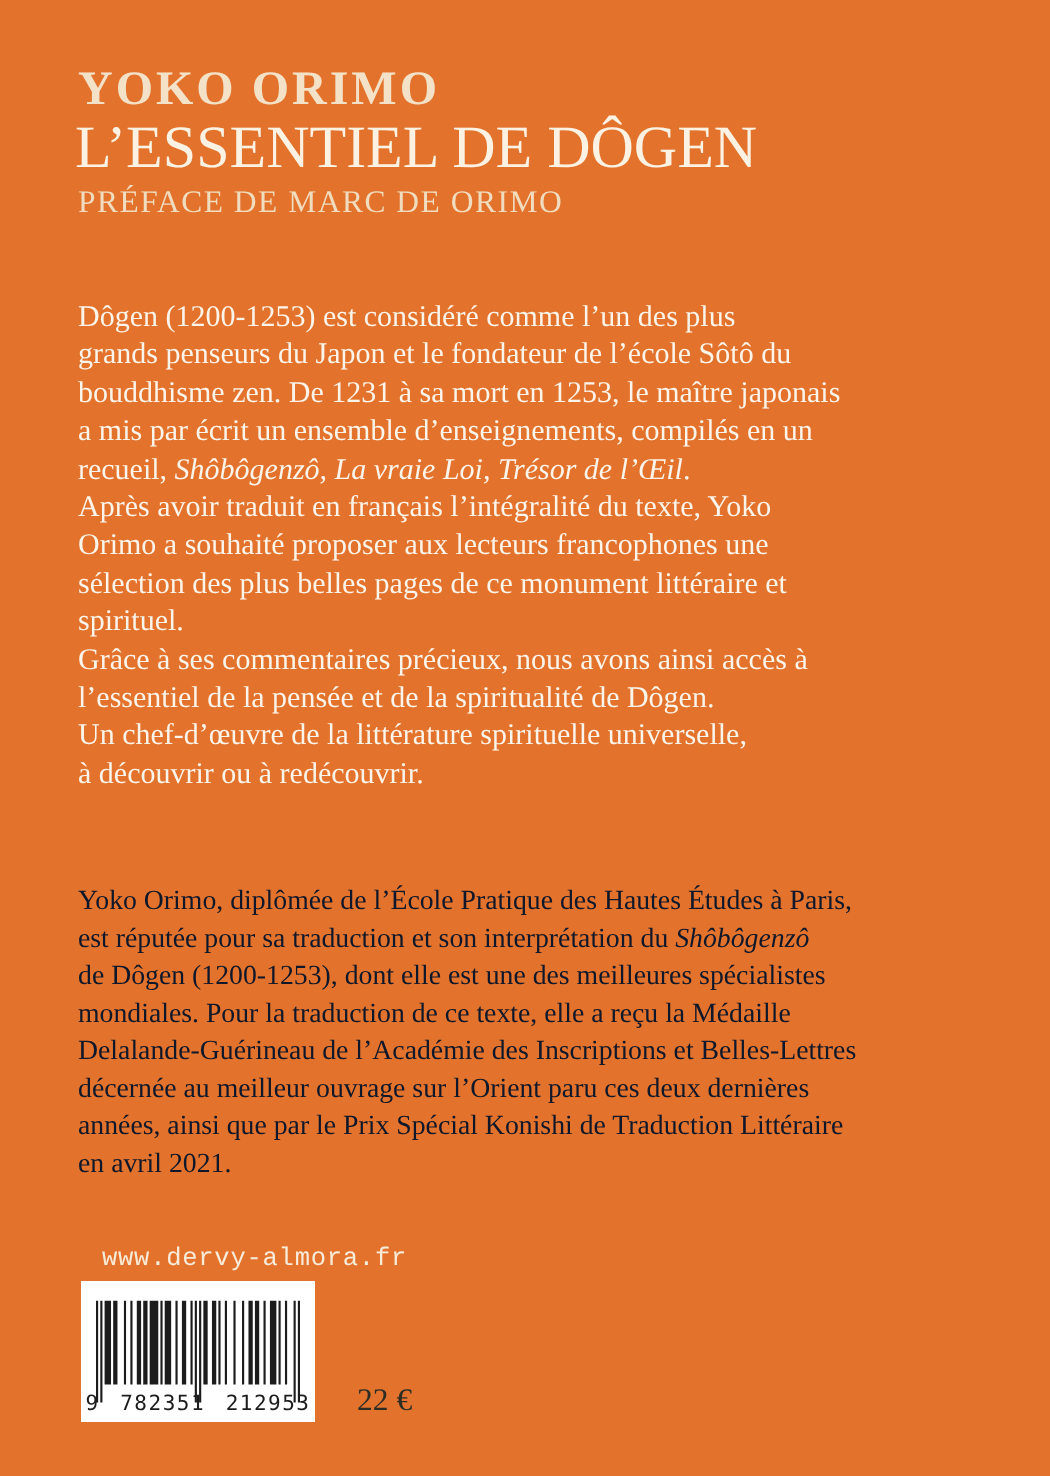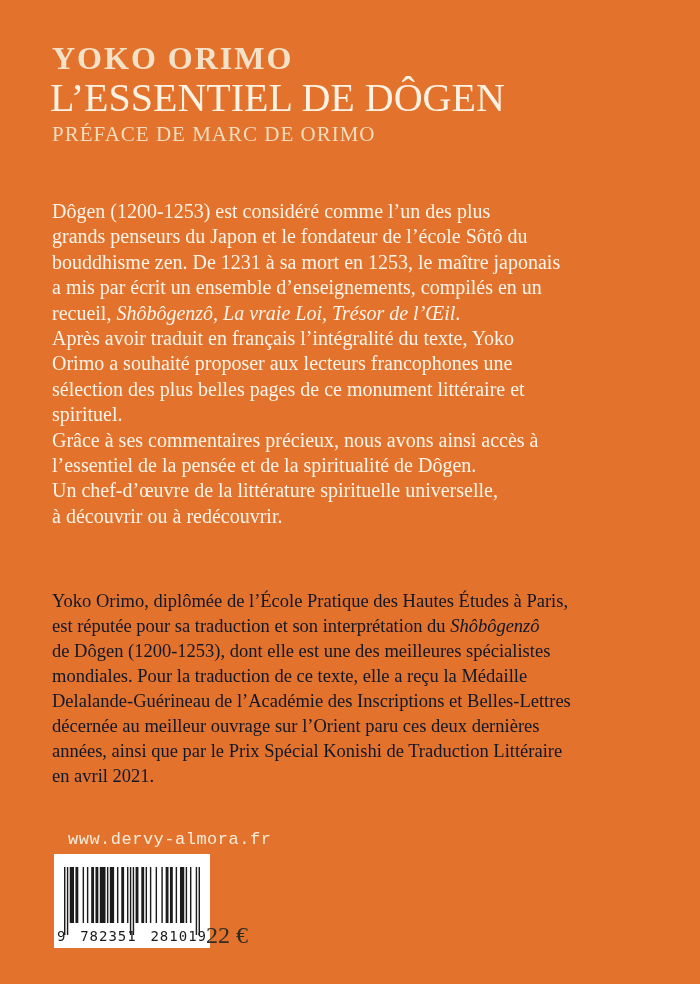--- a/index.html
+++ b/index.html
@@ -61,22 +61,22 @@
   .barcode-digits{
     position:absolute;left:0;bottom:5px;width:100%;
     display:flex;justify-content:space-between;
     padding:0 3px 0 3px;box-sizing:border-box;
     font-family:"DejaVu Sans Mono", monospace;
     font-size:14px;line-height:1;
     color:#1C1C1C;
     letter-spacing:1px;
   }
   .price{
-    position:absolute;left:206px;top:922px;
-    font-size:24px;line-height:1.1;
+    position:absolute;left:238px;top:922px;
+    font-size:21px;line-height:1.1;
     color:#2E2D24;
   }
 </style>
 </head>
 <body>
 
 <div class="cover">
 
   <div class="author">YOKO ORIMO</div>
 
@@ -126,19 +126,19 @@
         <rect x="111.66" y="0" width="1.43" height="56" fill="#1C1C1C"></rect>
         <rect x="115.96" y="0" width="4.29" height="56" fill="#1C1C1C"></rect>
         <rect x="121.68" y="0" width="1.43" height="56" fill="#1C1C1C"></rect>
         <rect x="125.98" y="0" width="1.43" height="56" fill="#1C1C1C"></rect>
         <rect x="131.71" y="0" width="1.43" height="68" fill="#1C1C1C"></rect>
         <rect x="134.57" y="0" width="1.43" height="68" fill="#1C1C1C"></rect>
       </svg>
     <div class="barcode-digits">
       <span>9</span>
       <span>782351</span>
-      <span>281019</span>
+      <span>212953</span>
     </div>
   </div>
 
   <div class="price">22 €</div>
 
 </div>
 
 </body></html>

